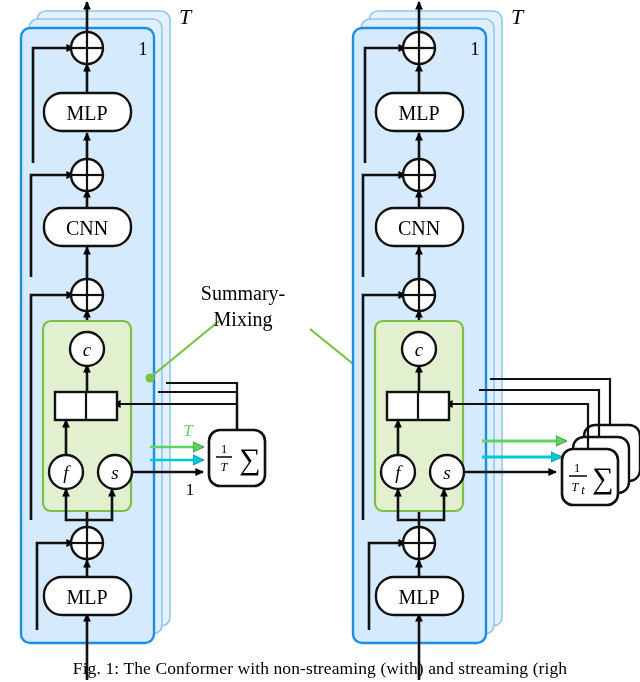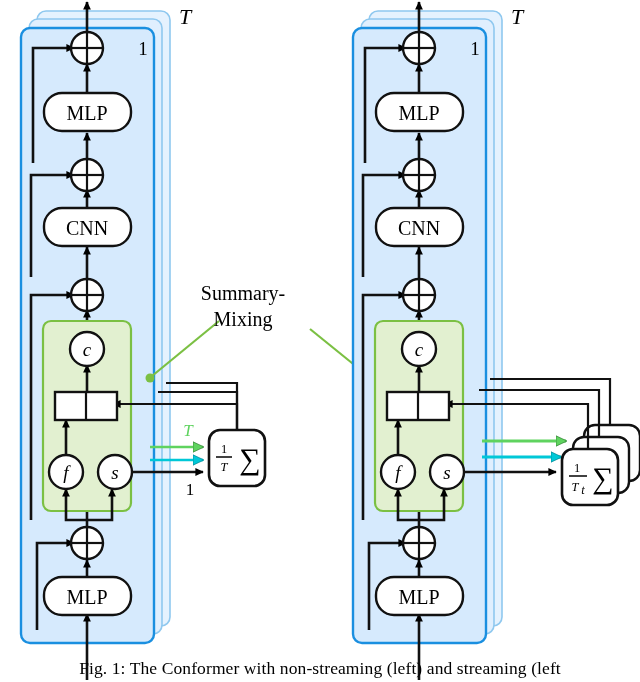--- a/index.html
+++ b/index.html
@@ -314,16 +314,16 @@
         <text class="frac-den-sub" x="583" y="494" text-anchor="middle" font-size="9">t</text>
       </g>
       <text class="sigma-glyph" x="603" y="488" text-anchor="middle">∑</text>
     </g>
 
     <text class="callout-label" x="243" y="300" text-anchor="middle">Summary-</text>
     <text class="callout-label" x="243" y="326" text-anchor="middle">Mixing</text>
   </svg>
 
   <div class="caption-layer">
-    <div class="caption-text">Fig. 1: The Conformer with non-streaming (left) and streaming (left</div>
+    <div class="caption-text">Fig. 1: The Conformer with non-streaming (with) and streaming (righ</div>
   </div>
 
 </div>
 
 </body></html>

